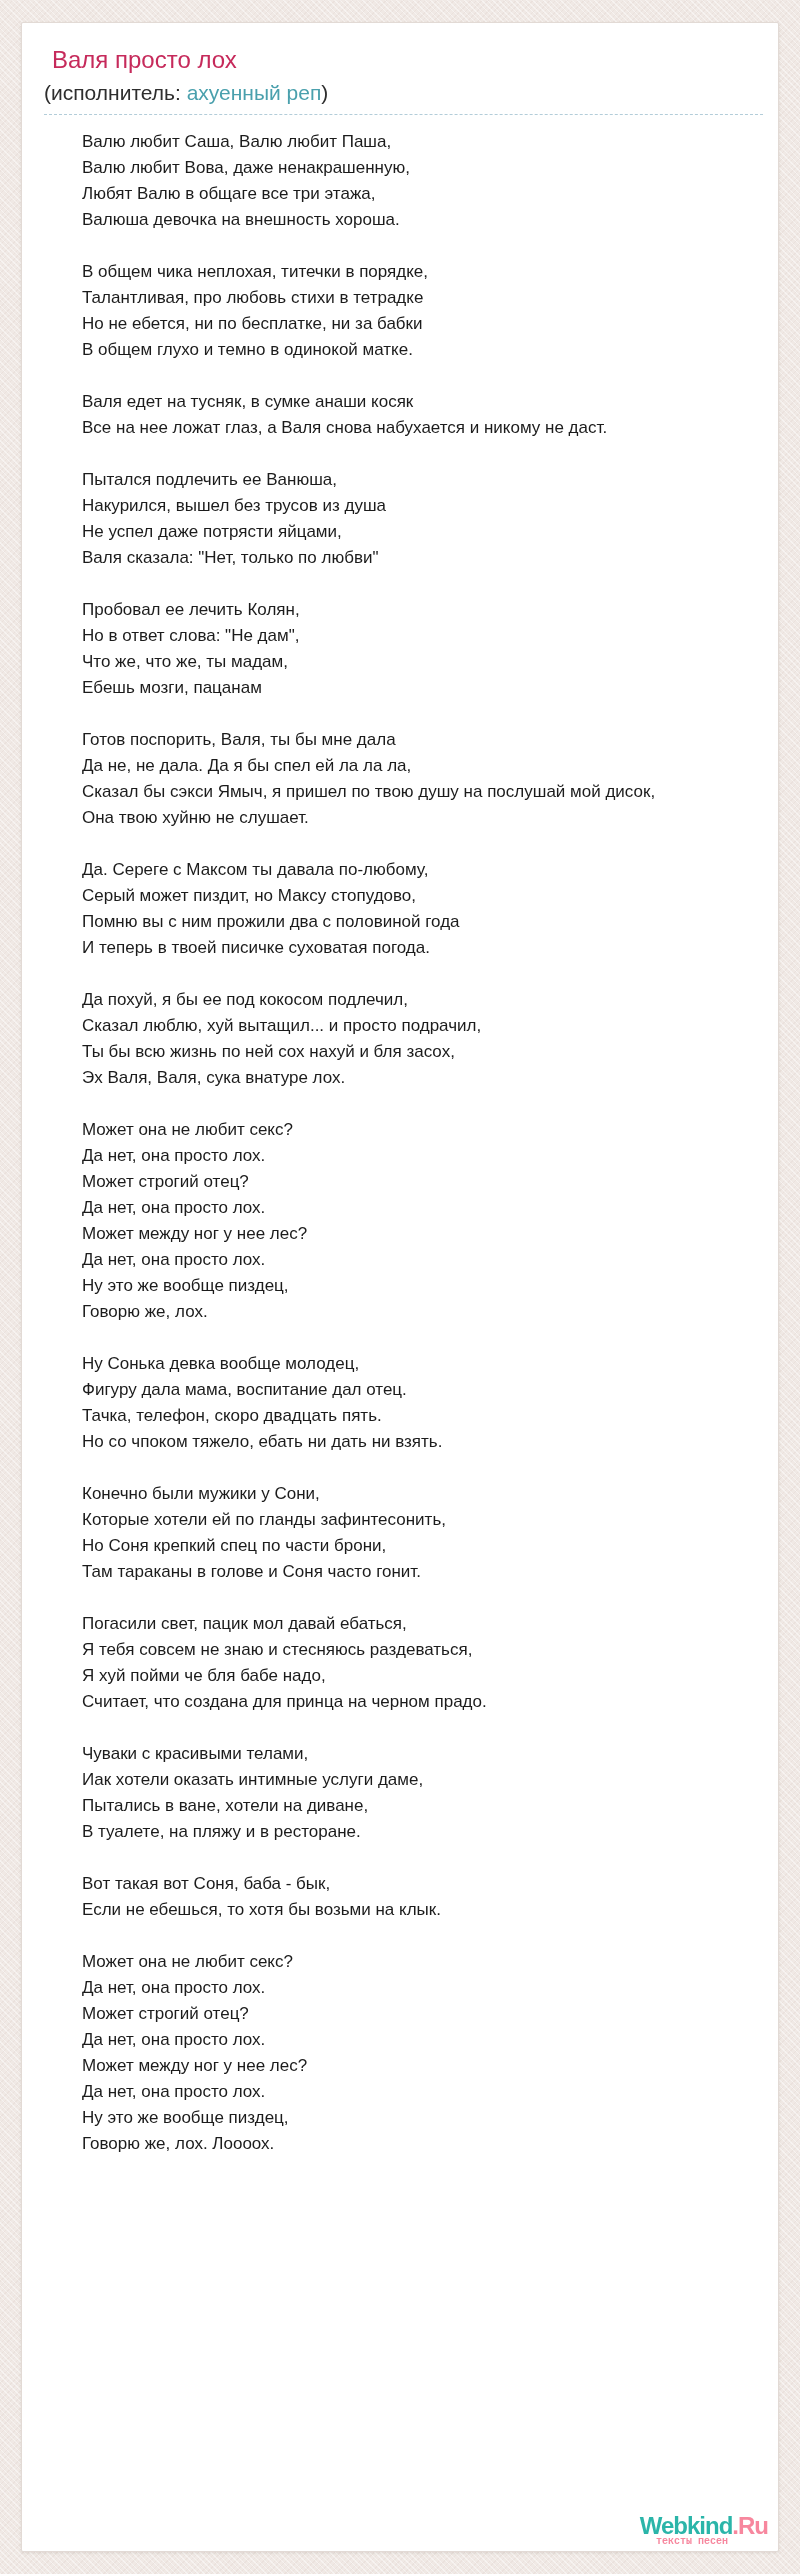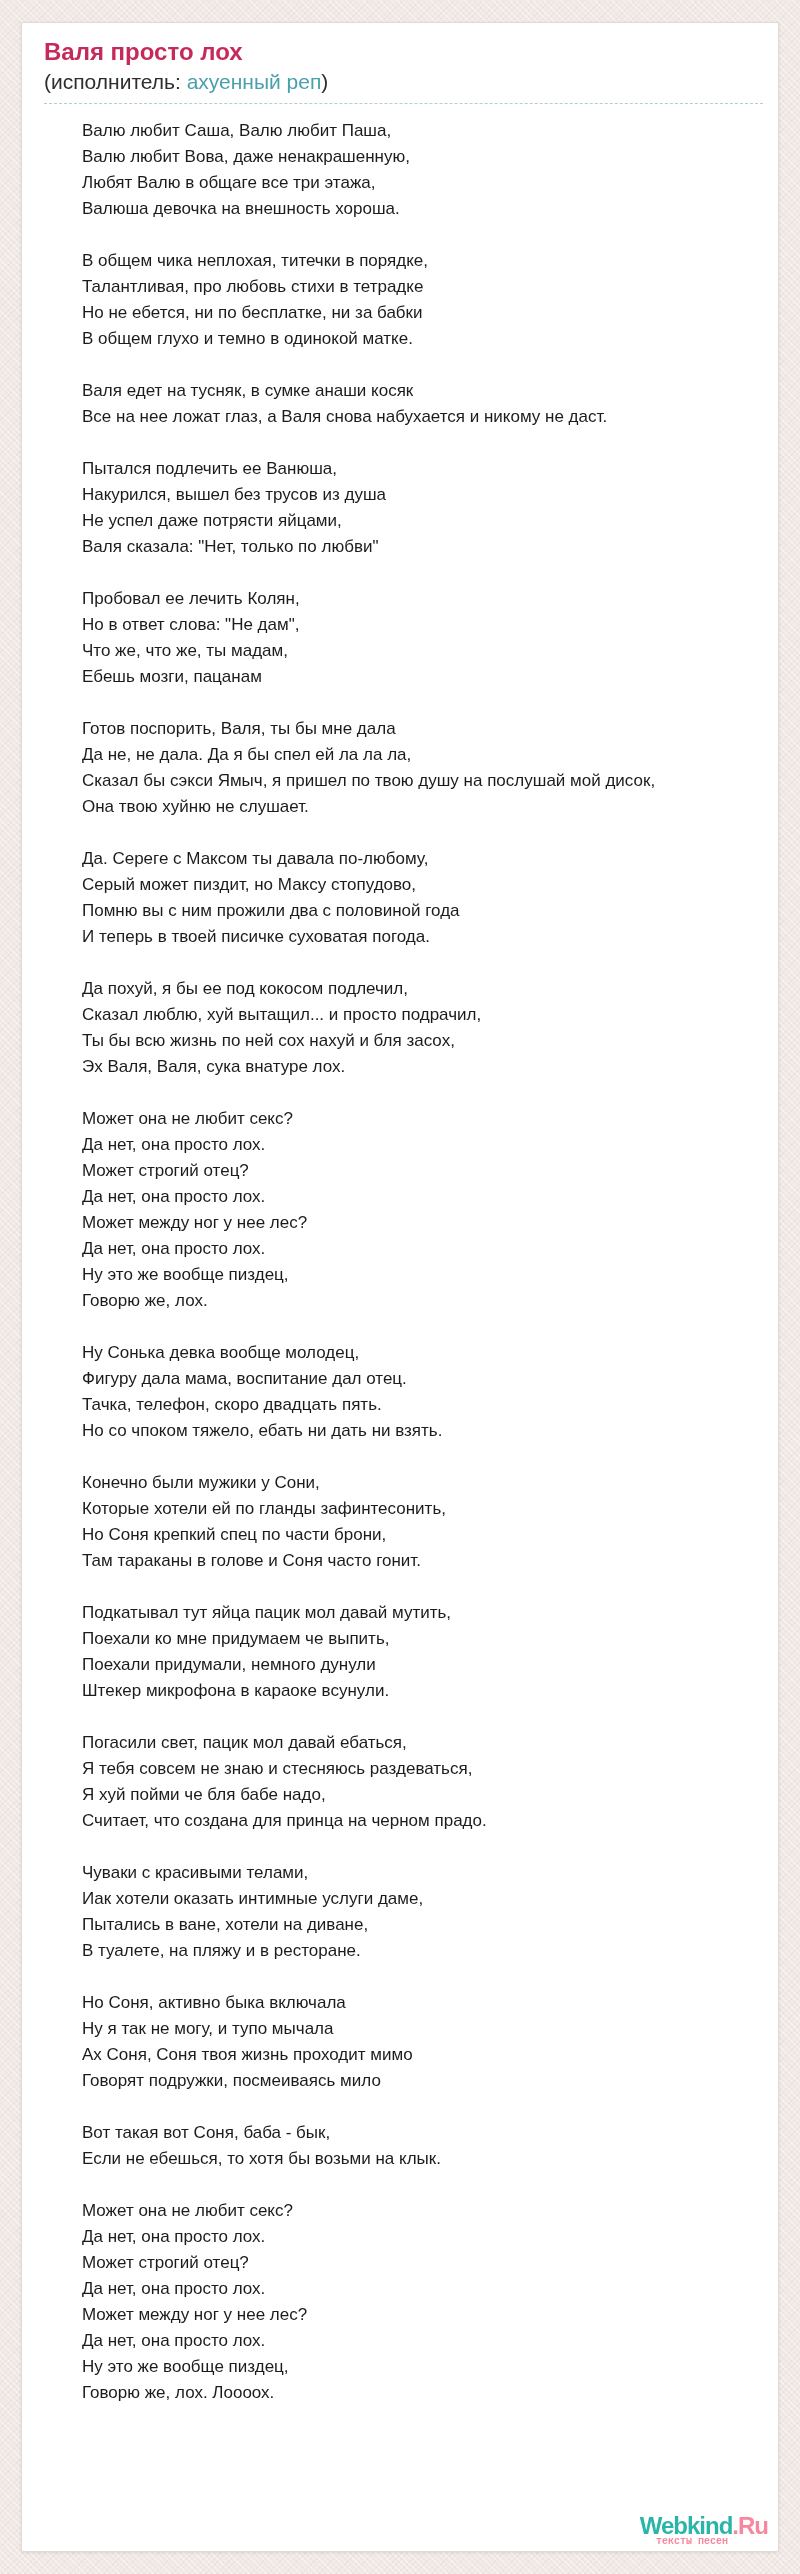--- a/index.html
+++ b/index.html
@@ -32,24 +32,24 @@
     width:758px;
     height:2530px;
     box-sizing:border-box;
     background:#ffffff;
     border:1px solid #e2dad5;
     border-radius:2px;
     box-shadow:0 1px 3px rgba(90,70,60,0.12);
     padding:14px 15px 0 22px;
   }
   .song-title{
-    margin:0;
+    margin:8px;
     font-size:24px;
     line-height:30px;
-    font-weight:700;
+    font-weight:400;
     color:var(--title);
   }
   .artist{
     margin-top:5px;
     font-size:21px;
     line-height:20px;
     color:#2e2e2e;
     padding-bottom:11px;
     border-bottom:1px dashed var(--dash);
   }
@@ -146,36 +146,28 @@
 Ну это же вообще пиздец,
 Говорю же, лох.</p>
       <p class="stanza">Ну Сонька девка вообще молодец,
 Фигуру дала мама, воспитание дал отец.
 Тачка, телефон, скоро двадцать пять.
 Но со чпоком тяжело, ебать ни дать ни взять.</p>
       <p class="stanza">Конечно были мужики у Сони,
 Которые хотели ей по гланды зафинтесонить,
 Но Соня крепкий спец по части брони,
 Там тараканы в голове и Соня часто гонит.</p>
-      <p class="stanza">Подкатывал тут яйца пацик мол давай мутить,
-Поехали ко мне придумаем че выпить,
-Поехали придумали, немного дунули
-Штекер микрофона в караоке всунули.</p>
       <p class="stanza">Погасили свет, пацик мол давай ебаться,
 Я тебя совсем не знаю и стесняюсь раздеваться,
 Я хуй пойми че бля бабе надо,
 Считает, что создана для принца на черном прадо.</p>
       <p class="stanza">Чуваки с красивыми телами,
 Иак хотели оказать интимные услуги даме,
 Пытались в ване, хотели на диване,
 В туалете, на пляжу и в ресторане.</p>
-      <p class="stanza">Но Соня, активно быка включала
-Ну я так не могу, и тупо мычала
-Ах Соня, Соня твоя жизнь проходит мимо
-Говорят подружки, посмеиваясь мило</p>
       <p class="stanza">Вот такая вот Соня, баба - бык,
 Если не ебешься, то хотя бы возьми на клык.</p>
       <p class="stanza">Может она не любит секс?
 Да нет, она просто лох.
 Может строгий отец?
 Да нет, она просто лох.
 Может между ног у нее лес?
 Да нет, она просто лох.
 Ну это же вообще пиздец,
 Говорю же, лох. Лоооох.</p>

